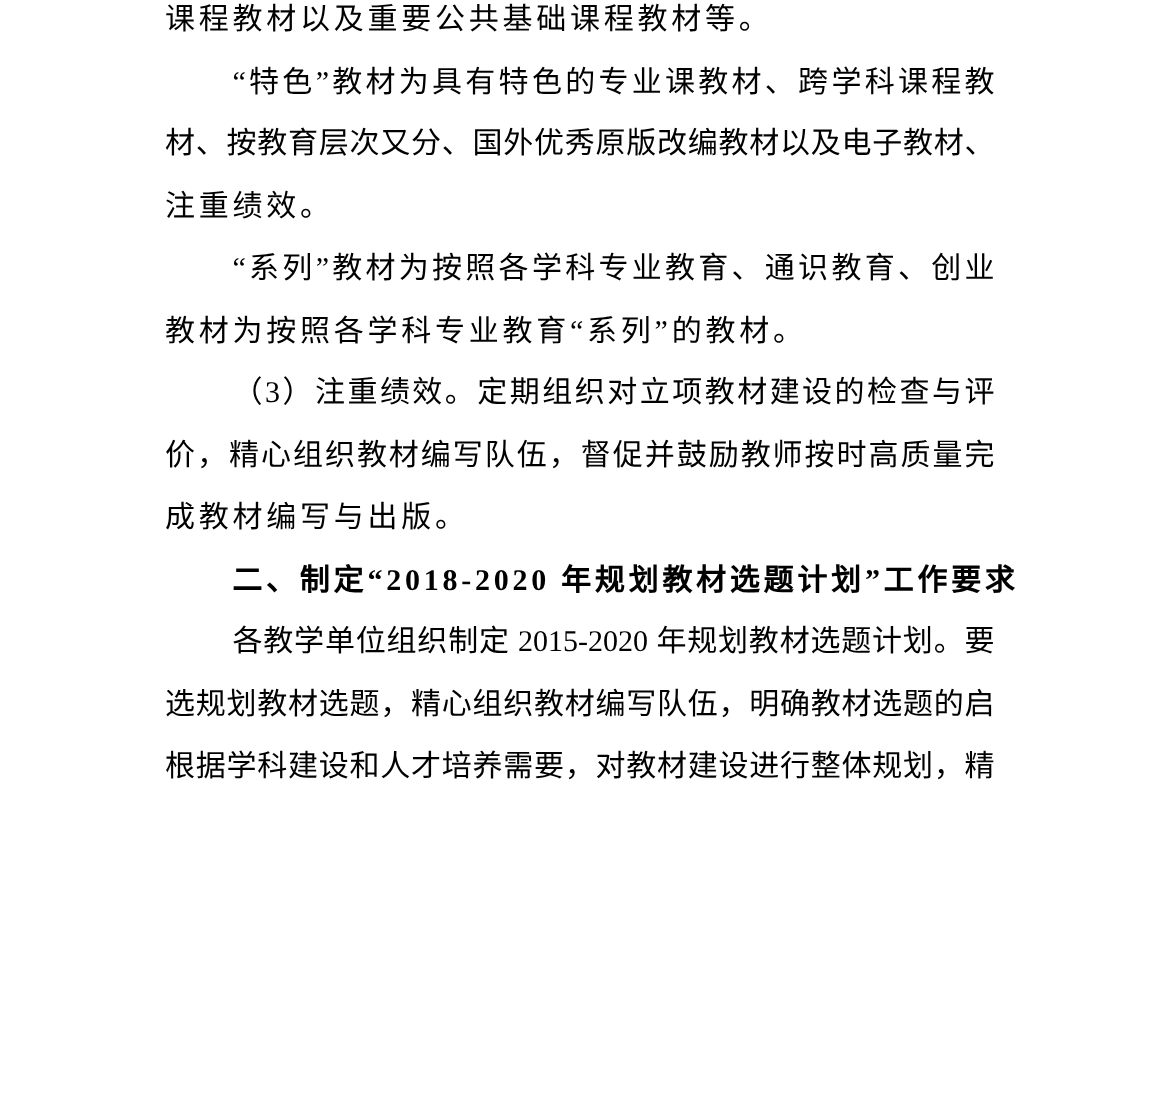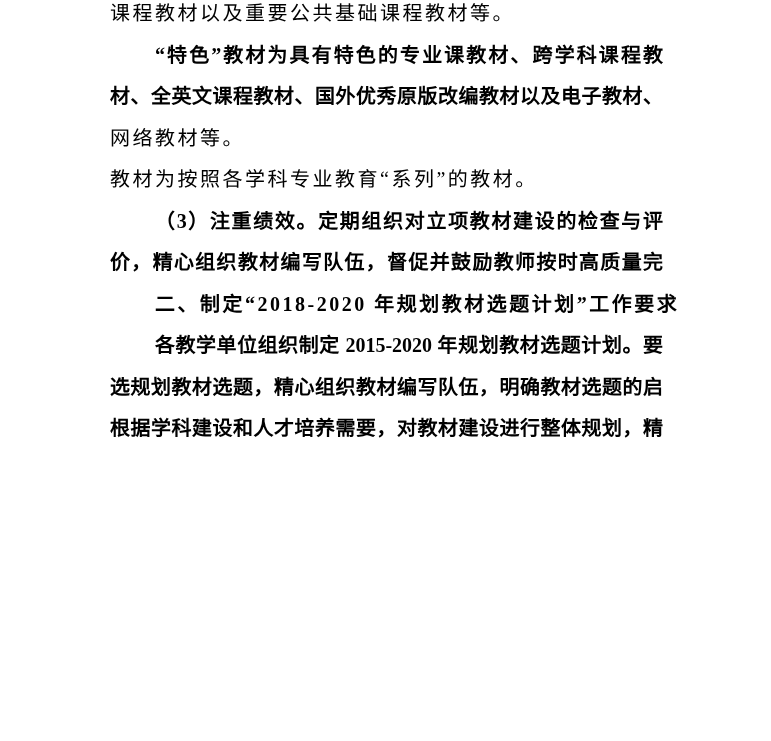--- a/index.html
+++ b/index.html
@@ -36,49 +36,50 @@
     line-height: 41.5px;
     white-space: nowrap;
     letter-spacing: 2.5px;
   }
   
   .line.fill {
     white-space: normal;
     letter-spacing: 0;
     text-align: justify;
     text-align-last: justify;
-    font-weight: bold;
   }
   
   .line.indent {
     text-indent: 45px;
   }
   .para.heading .line {
     font-weight: bold;
   }
 </style>
 </head>
 <body>
 
 <div class="page">
   <div class="textblock" id="textblock">
       <div class="para body">
         <div class="line">课程教材以及重要公共基础课程教材等。</div>
       </div>
       <div class="para body">
         <div class="line indent fill">“特色”教材为具有特色的专业课教材、跨学科课程教</div>
-        <div class="line fill">材、全英文课程教材、国外优秀原版改编教材以及电子教材、</div>
-        <div class="line">网络教材等。</div>
+        <div class="line fill">材、按教育层次又分、国外优秀原版改编教材以及电子教材、</div>
+        <div class="line">注重绩效。</div>
       </div>
       <div class="para body">
+        <div class="line indent fill">“系列”教材为按照各学科专业教育、通识教育、创业</div>
         <div class="line">教材为按照各学科专业教育“系列”的教材。</div>
       </div>
       <div class="para body">
         <div class="line indent fill">（3）注重绩效。定期组织对立项教材建设的检查与评</div>
         <div class="line fill">价，精心组织教材编写队伍，督促并鼓励教师按时高质量完</div>
+        <div class="line">成教材编写与出版。</div>
       </div>
       <div class="para heading">
         <div class="line indent">二、制定“2018-2020 年规划教材选题计划”工作要求</div>
       </div>
       <div class="para body">
         <div class="line indent fill">各教学单位组织制定 2015-2020 年规划教材选题计划。要</div>
         <div class="line fill">选规划教材选题，精心组织教材编写队伍，明确教材选题的启</div>
         <div class="line fill">根据学科建设和人才培养需要，对教材建设进行整体规划，精</div>
       </div>
     </div>

